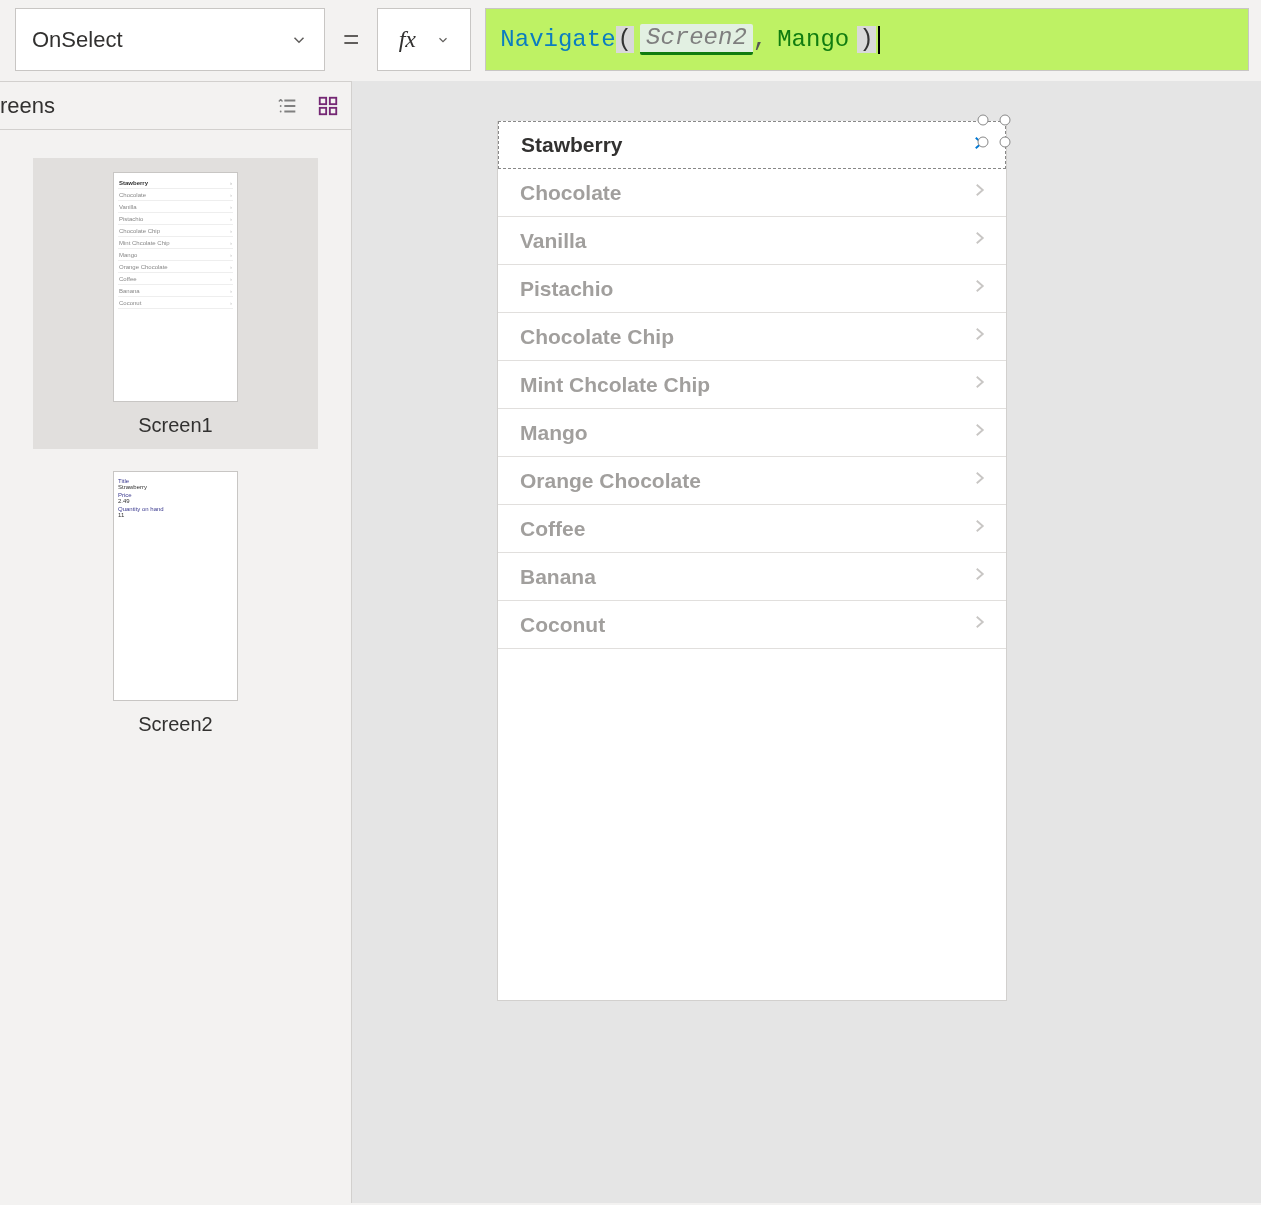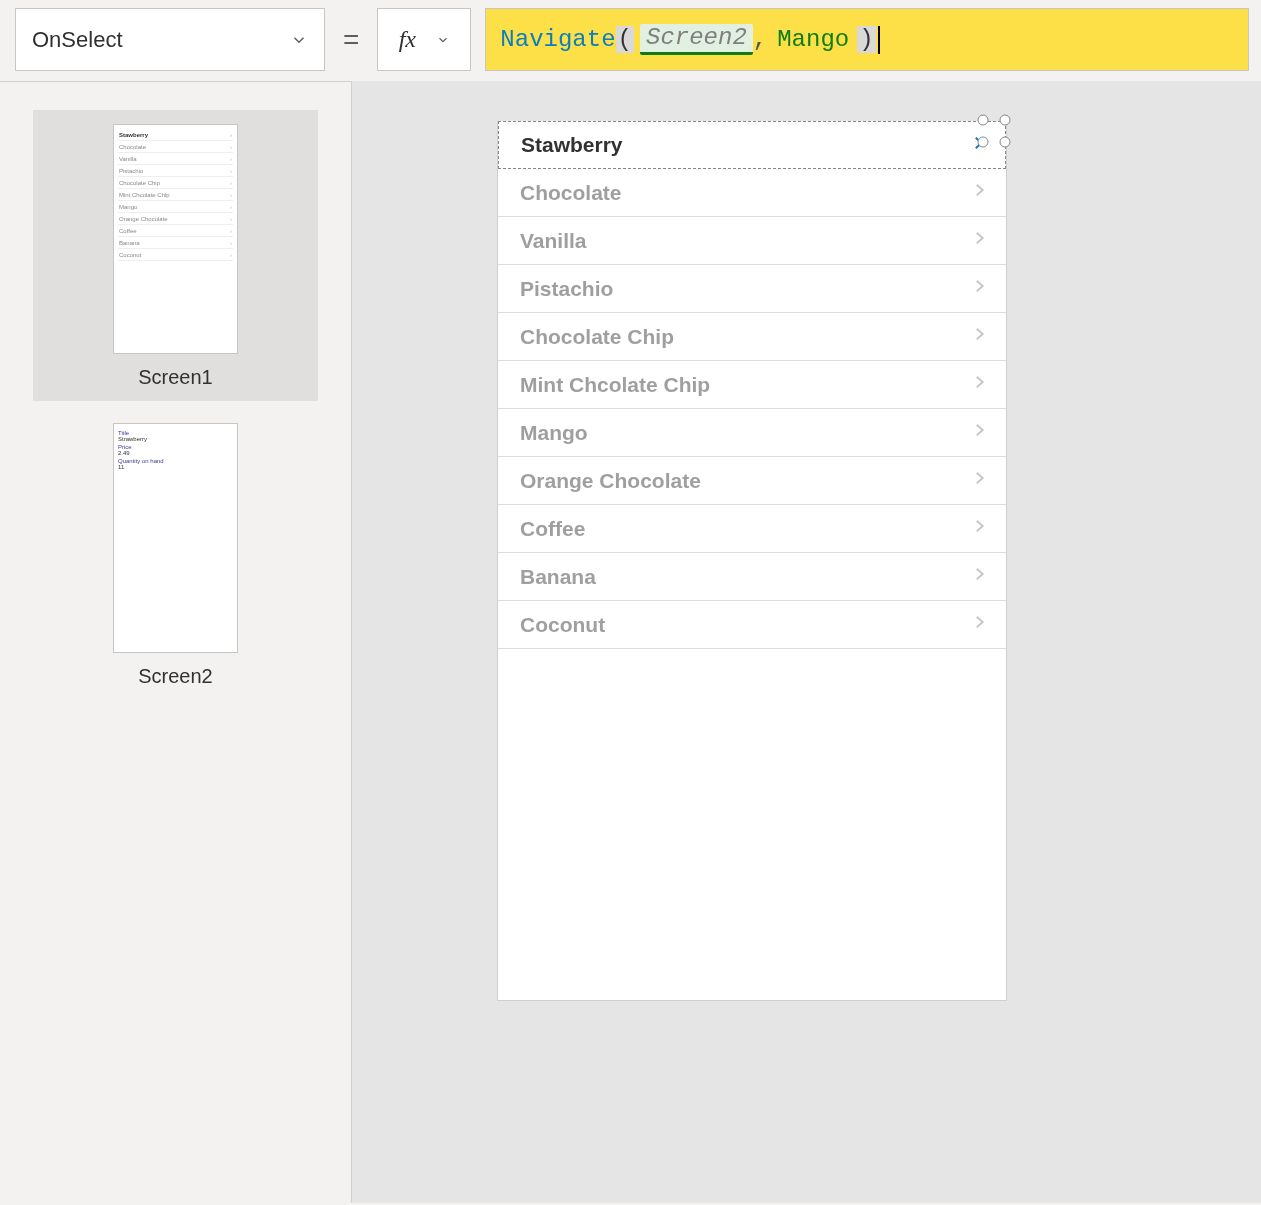--- a/index.html
+++ b/index.html
@@ -46,21 +46,21 @@
     justify-content: center;
     gap: 20px;
     font-style: italic;
     font-family: Georgia, serif;
     font-size: 24px;
     color: #323130;
   }
   .formula-input {
     flex: 1;
     height: 63px;
-    background: #fde047;
+    background: #bef264;
     border: 1px solid #c8c6c4;
     display: flex;
     align-items: center;
     padding: 0 14px;
     font-family: Consolas, "Courier New", monospace;
     font-size: 24px;
   }
   .tok-func   { color: #0b7dc0; }
   .tok-paren  { color: #333; background: #d9d9d9; padding: 0 2px; }
   .tok-screen {
@@ -233,20 +233,41 @@
     <span class="tok-enum">Mango</span>
     <span style="width:8px"></span>
     <span class="tok-paren">)</span>
     <span class="cursor"></span>
   </div>
 </div>
 
 <div class="main">
 
   <div class="screens-panel">
+    <div class="screens-header">
+      <div class="screens-title">reens</div>
+      <div class="screens-header-icons">
+        <span class="icon-box">
+          <svg width="22" height="22" viewBox="0 0 24 24">
+              <path d="M8 6h12M8 12h12M8 18h12" stroke="#808080" stroke-width="2"></path>
+              <path d="M4 5l-2 2M4 5l2 2" stroke="#808080" stroke-width="1.5"></path>
+              <circle cx="4" cy="12" r="1" fill="#808080"></circle>
+              <circle cx="4" cy="18" r="1" fill="#808080"></circle>
+            </svg>
+        </span>
+        <span class="icon-box">
+          <svg width="22" height="22" viewBox="0 0 24 24">
+              <rect x="3" y="3" width="7" height="7" fill="none" stroke="#742774" stroke-width="2"></rect>
+              <rect x="14" y="3" width="7" height="7" fill="none" stroke="#742774" stroke-width="2"></rect>
+              <rect x="3" y="14" width="7" height="7" fill="none" stroke="#742774" stroke-width="2"></rect>
+              <rect x="14" y="14" width="7" height="7" fill="none" stroke="#742774" stroke-width="2"></rect>
+            </svg>
+        </span>
+      </div>
+    </div>
 
     <div class="thumb-area">
 
       <div class="thumb-wrapper selected">
         <div class="thumb">
           <div id="mini-list">
               <div class="mini-row first">
                 <span>Stawberry</span>
                 <span class="mini-chev">›</span>
               </div>

